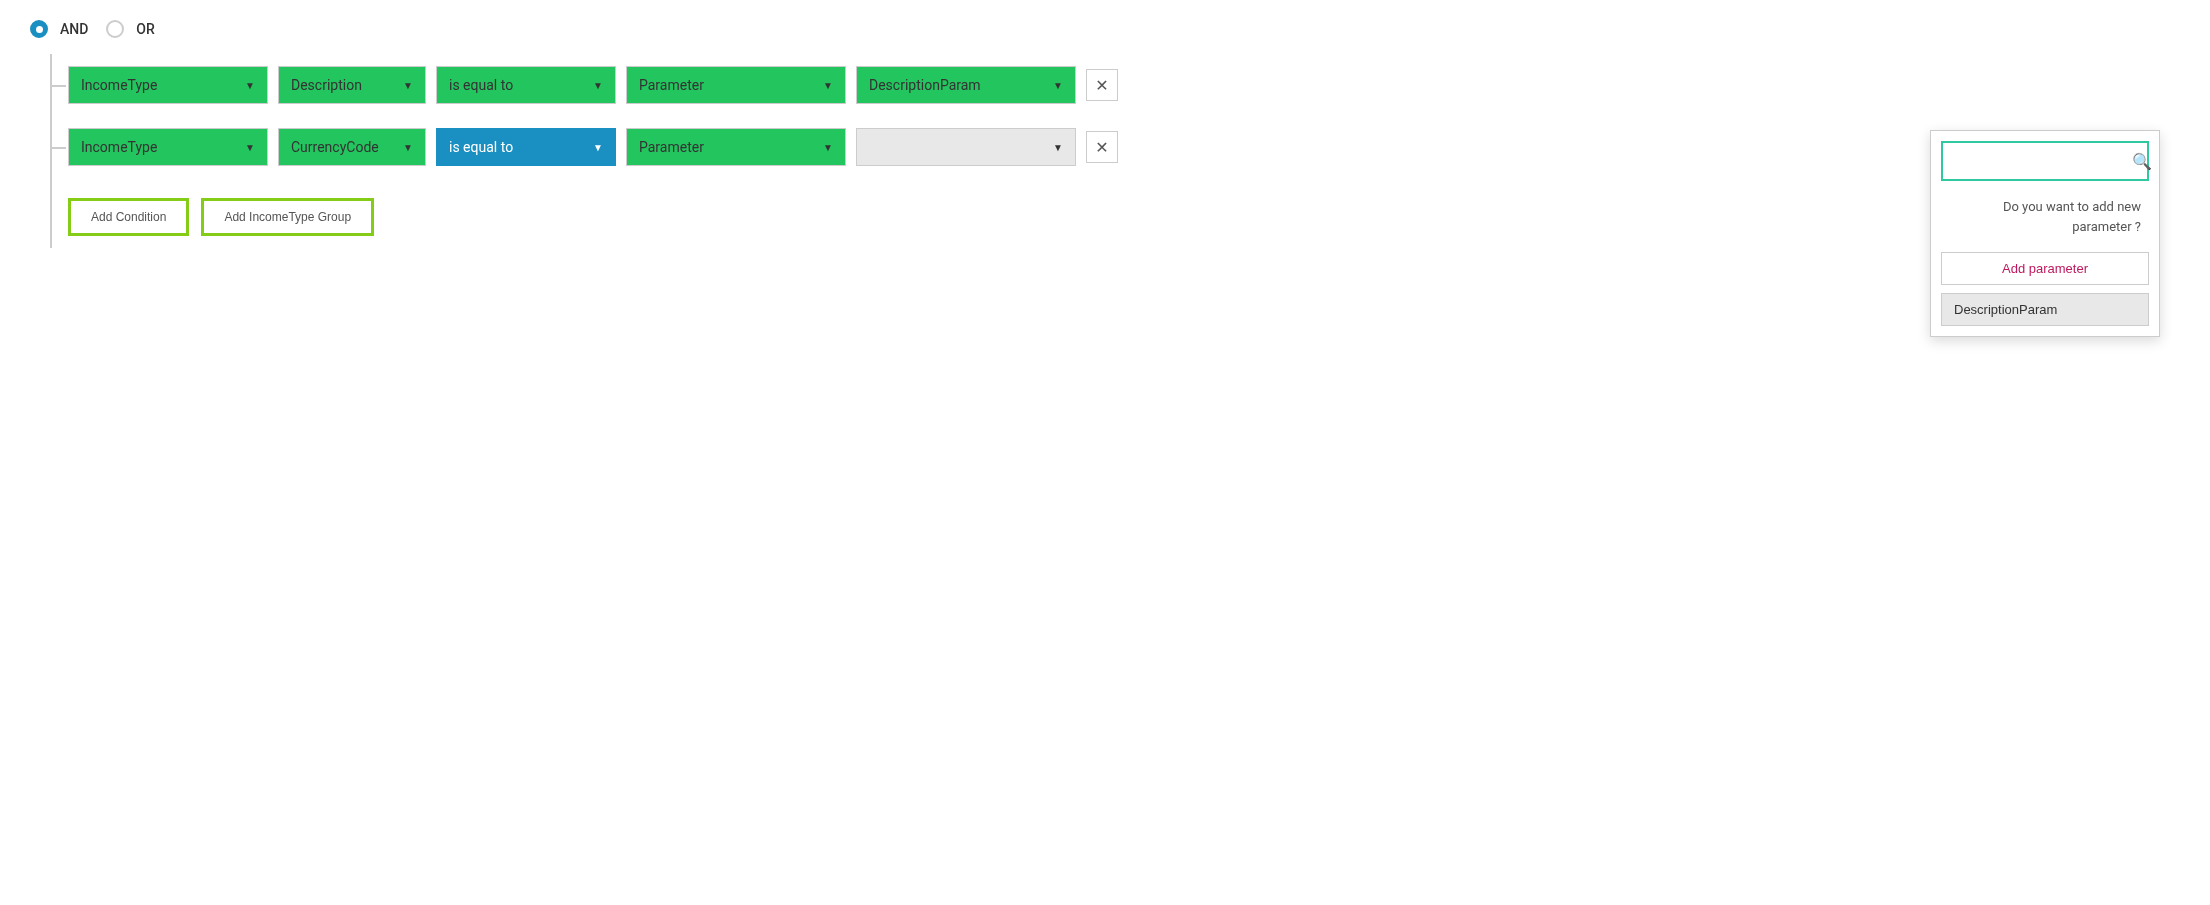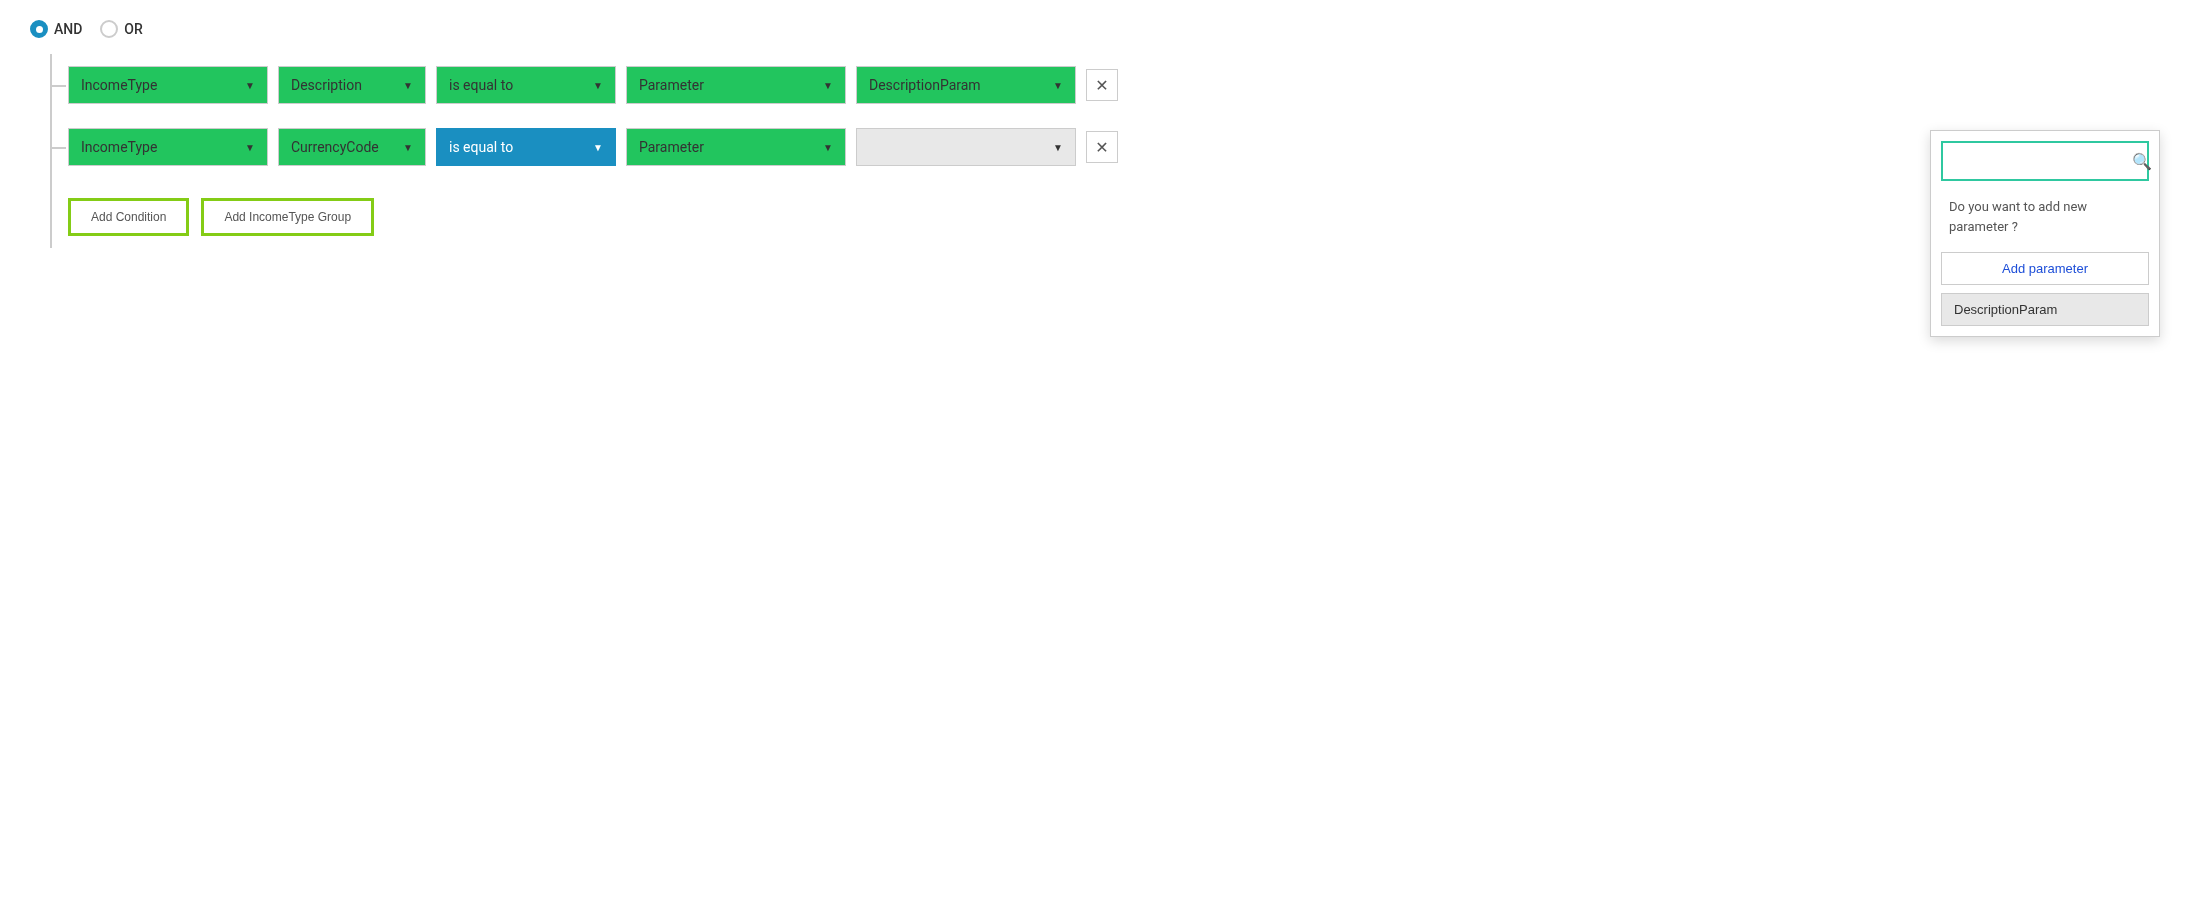--- a/index.html
+++ b/index.html
@@ -16,21 +16,21 @@
     }
     .logic-toggle {
       display: flex;
       align-items: center;
       gap: 18px;
       margin-bottom: 16px;
     }
     .radio-option {
       display: flex;
       align-items: center;
-      gap: 6px;
+      gap: 12px;
       cursor: pointer;
     }
     .radio-circle {
       width: 18px;
       height: 18px;
       border-radius: 50%;
       border: 2px solid #ccc;
       display: flex;
       align-items: center;
       justify-content: center;
@@ -159,35 +159,35 @@
       outline: none;
       flex: 1;
       font-size: 14px;
       height: 28px;
     }
     .search-icon {
       font-size: 16px;
       color: #888;
     }
     .add-param-prompt {
-      text-align: left;
+      text-align: right;
       color: #555;
       font-size: 13px;
       line-height: 1.5;
       margin-bottom: 12px;
       padding: 4px 8px;
     }
     .add-param-btn {
       width: 100%;
       border: 1px solid #ccc;
       background: #fff;
       padding: 8px;
       cursor: pointer;
       font-size: 13px;
-      color: #1d4ed8;
+      color: #be185d;
       margin-bottom: 8px;
       text-align: center;
     }
     .param-option {
       width: 100%;
       border: 1px solid #ccc;
       background: #e8e8e8;
       padding: 8px 12px;
       cursor: pointer;
       font-size: 13px;

